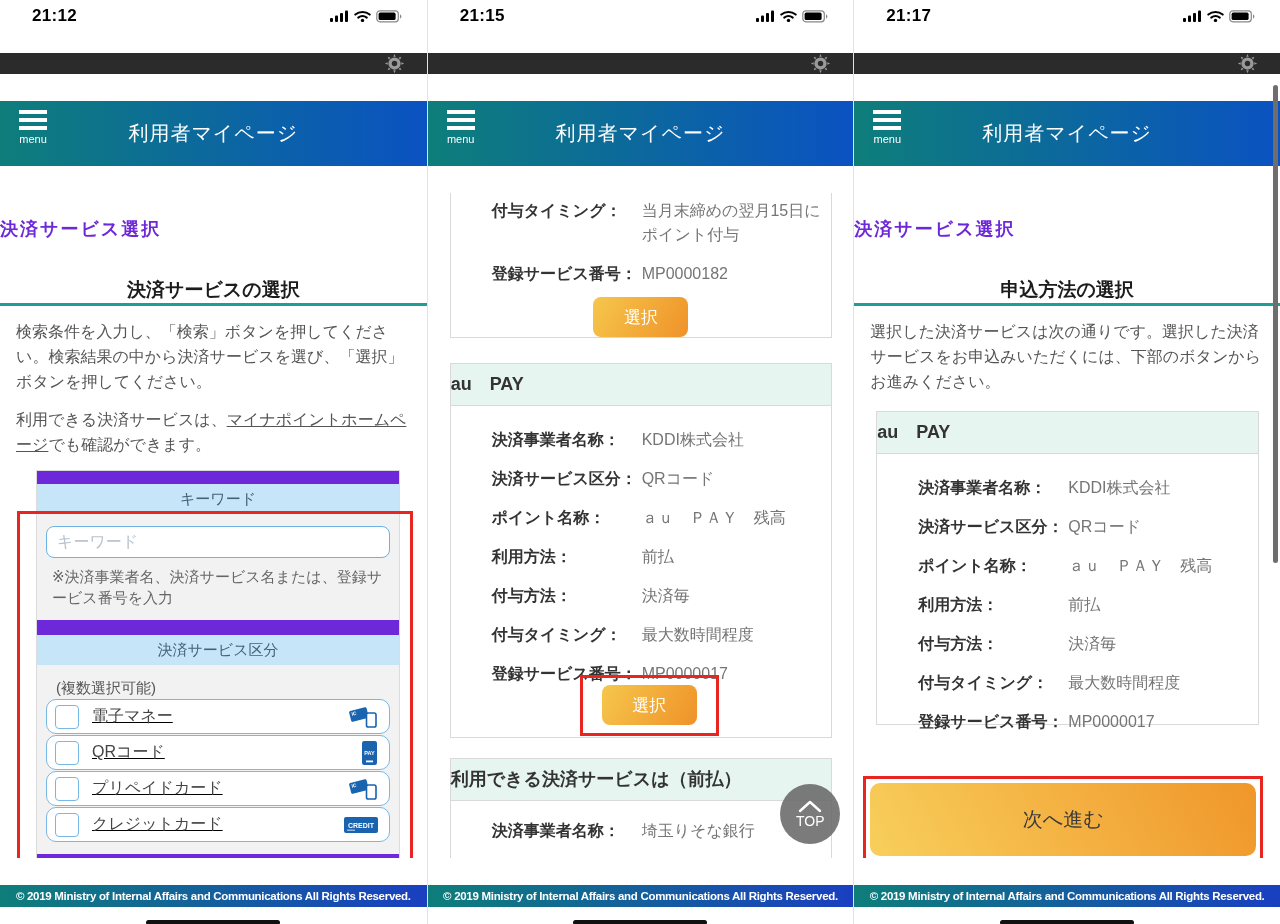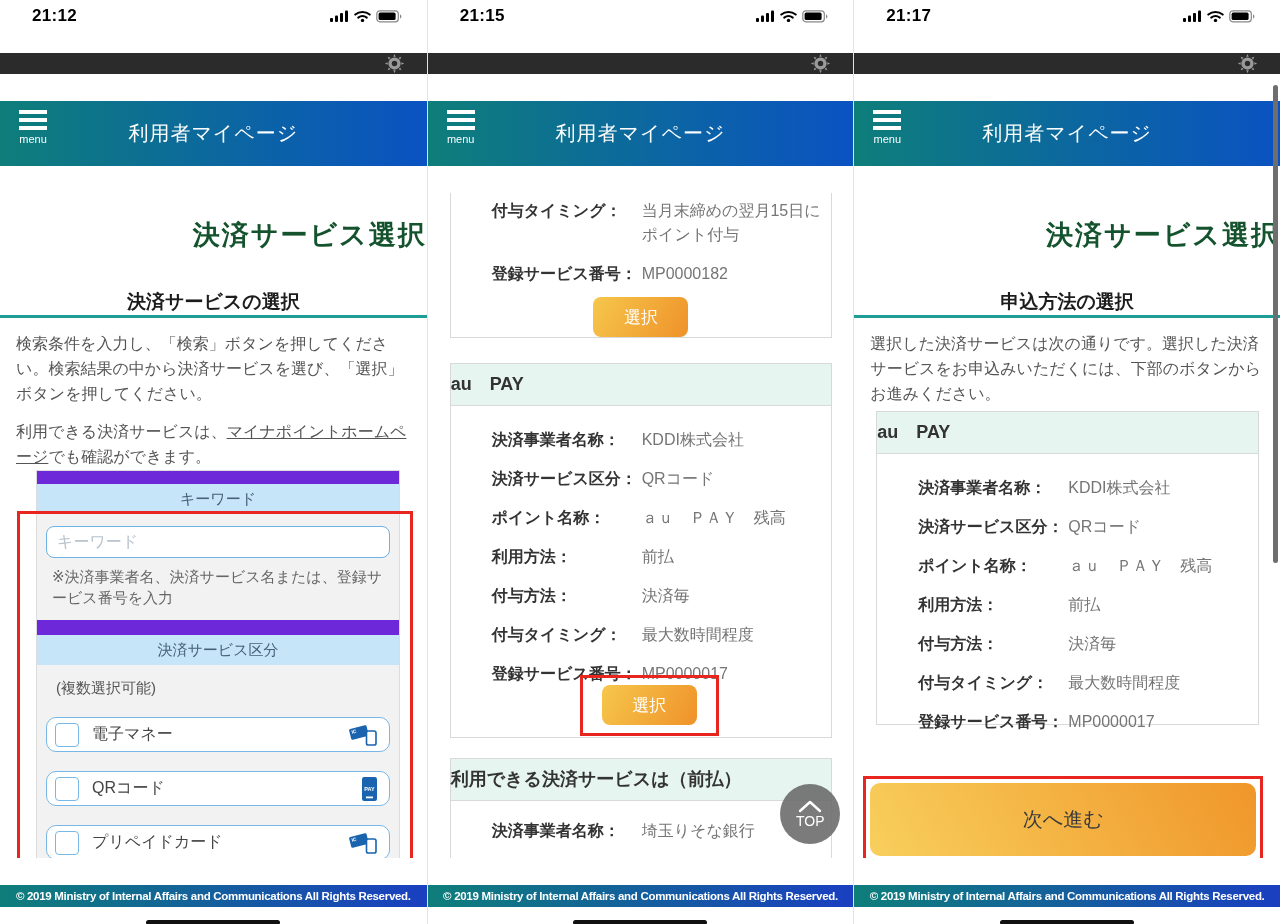--- a/index.html
+++ b/index.html
@@ -22,35 +22,35 @@
   
   .appheader{height:65px;background:linear-gradient(to right,#0e7e7a,#0a52c2);position:relative;display:flex;align-items:center;justify-content:center;flex:none;}
   .apptitle{color:#fff;font-size:20px;letter-spacing:1px;}
   .hamburger{position:absolute;left:17px;top:9px;width:32px;text-align:center;cursor:pointer;}
   .hamburger .bar{width:28px;height:3.5px;background:#fff;margin:0 auto 4.5px;}
   .menu-label{color:#fff;font-size:11px;line-height:1;}
 
   
   .content{height:665px;position:relative;overflow:hidden;background:#fff;flex:none;}
 
-  .page-title{margin:24px 0 0;text-align:right;color:#14532d;font-size:27px;font-weight:700;letter-spacing:2px;}
+  .page-title{margin:24px 0 0;text-align:left;color:#6d28d9;font-size:18px;font-weight:700;letter-spacing:2px;}
   .section-title{margin:36px 0 0;text-align:center;color:#1c1c1c;font-size:19px;font-weight:700;border-bottom:3px solid #1f9e98;}
   .intro{margin:14px 16px 0;color:#555;font-size:16px;line-height:1.55;}
   .intro a{color:#555;text-decoration:underline;cursor:pointer;}
 
   
   .form-card{position:absolute;left:36px;top:277px;width:364px;border:1px solid #dcdcdc;background:#6d28d9;padding:13px 0 20px;box-sizing:border-box;}
   .form-header{background:#c7e5f8;color:#44607a;text-align:center;font-size:15px;padding:7px 0;height:16px;line-height:16px;}
   .form-header.second{margin-top:15px;}
   .form-body{background:#f2f2f2;padding:12px 9px 12px;}
   .keyword-input{width:100%;box-sizing:border-box;height:32px;border:1.5px solid #6cb2e4;border-radius:8px;background:#fff;font-size:16px;padding:0 10px;color:#333;outline:none;}
   .keyword-input::placeholder{color:#b8c2cc;}
   .note{font-size:15px;color:#666;margin:8px 0 0 6px;line-height:1.4;}
   .cat-note{font-size:15px;color:#555;margin:0 0 0 10px;padding-top:2px;}
-  .option-row{display:flex;align-items:center;background:#fff;border:1.5px solid #77b8e6;border-radius:10px;height:35px;margin-top:19px;padding:0 10px 0 8px;box-sizing:border-box;cursor:pointer;}
+  .option-row{display:flex;align-items:center;background:#fff;border:1.5px solid #77b8e6;border-radius:10px;height:35px;margin-top:1px;padding:0 10px 0 8px;box-sizing:border-box;cursor:pointer;text-decoration:underline;}
   .checkbox{width:22px;height:22px;border:1.5px solid #77b8e6;border-radius:4px;background:#fff;margin-right:13px;flex:none;}
   .option-label{font-size:16px;color:#444;}
   .option-icon{margin-left:auto;display:flex;align-items:center;}
 
   .annotation-box{position:absolute;left:17px;top:318px;width:390px;height:345px;border:3px solid #e8251f;z-index:6;pointer-events:none;}
 
   
   .card{position:absolute;left:22px;right:21px;border:1px solid #d9d9d9;background:#fff;box-sizing:border-box;}
   .card-header{background:#e6f5f0;border-bottom:1px solid #d9d9d9;text-align:left;font-weight:700;font-size:18px;color:#333;padding:8px 0 9px;}
   .frows{padding-top:22px;}

